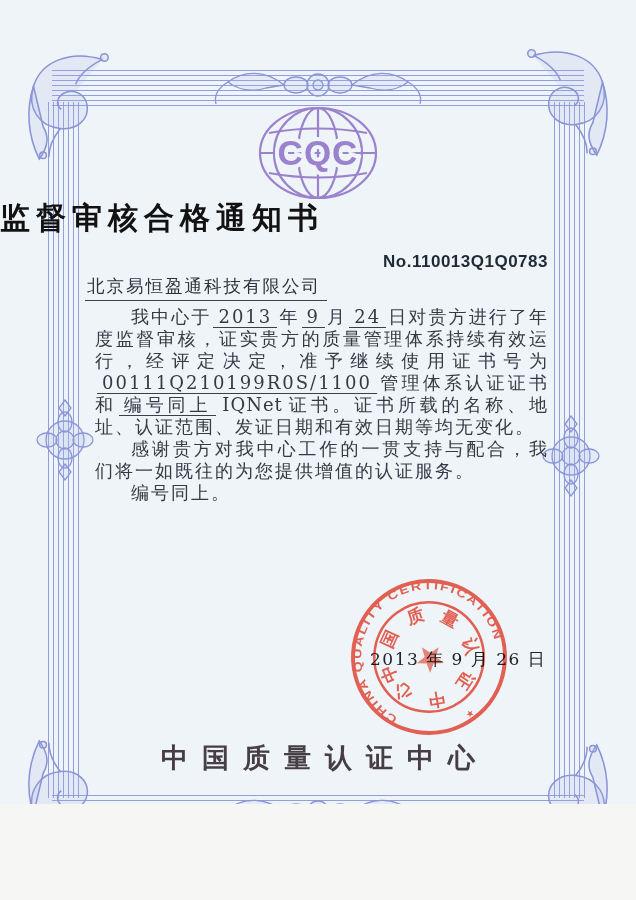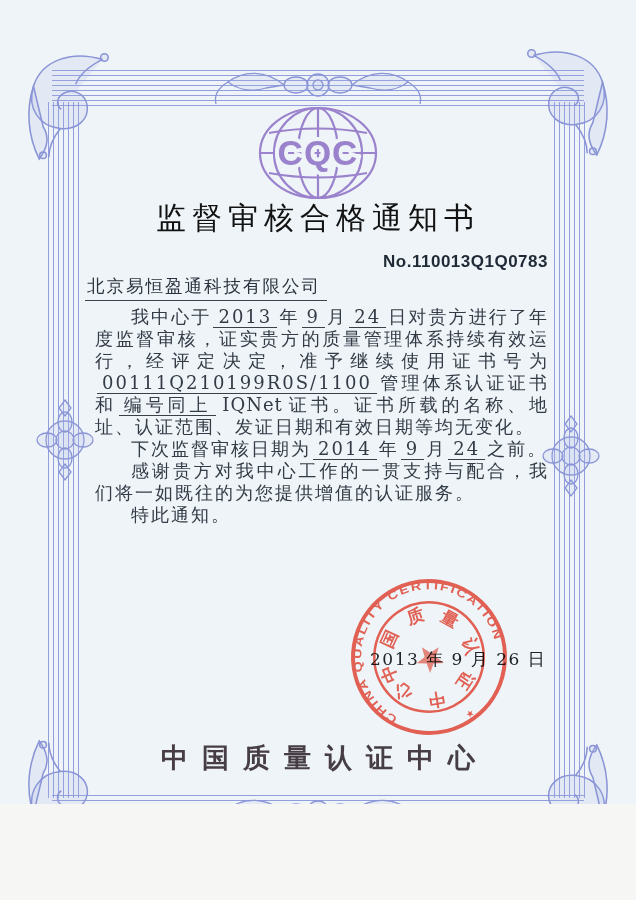--- a/index.html
+++ b/index.html
@@ -14,22 +14,22 @@
   .band-v{background:repeating-linear-gradient(to right,rgba(124,136,214,.8) 0 1px,rgba(124,136,214,0) 1px 5px);}
   .band-top{left:52px;right:52px;top:70px;height:36px;}
   .band-bottom{left:52px;right:52px;top:795px;height:36px;}
   .band-left{left:48px;width:34px;top:102px;height:696px;}
   .band-right{right:48px;width:34px;top:102px;height:696px;}
   .ornaments{position:absolute;left:0;top:0;pointer-events:none;}
   
   .logo{position:absolute;left:50%;top:104px;transform:translateX(-50%);}
   
   .title{
-    position:absolute;left:0;top:198px;width:100%;text-align:center;
-    font-size:30px;font-weight:400;letter-spacing:6px;color:#121212;margin:0;
+    position:absolute;left:0;top:198px;width:100%;
+    font-size:30px;font-weight:700;letter-spacing:6px;color:#121212;margin:0;
   }
   .doc-number{
     position:absolute;top:252px;right:88px;
     font-family:"Liberation Sans","DejaVu Sans",sans-serif;
     font-size:17px;font-weight:700;color:#1f2a36;letter-spacing:.5px;text-align:right;
   }
   .recipient{
     position:absolute;left:85px;top:274px;
     font-size:17.5px;letter-spacing:2px;color:#2a333e;
     border-bottom:1px solid #3a424d;padding:0 6px 2px 2px;
@@ -138,23 +138,22 @@
   </div>
 
   <h1 class="title">监督审核合格通知书</h1>
 
   <div class="doc-number">No.110013Q1Q0783</div>
 
   <div class="recipient">北京易恒盈通科技有限公司</div>
 
   <div class="body-text" id="body-text">
       <div class="para"><span>我中心于</span><span class="u">2013</span><span>年</span><span class="u">9</span><span>月</span><span class="u">24</span><span>日对贵方进行了年度监督审核，证实贵方的质量管理体系持续有效运行，经评定决定，准予继续使用证书号为</span><span class="u">00111Q210199R0S/1100</span><span>管理体系认证证书和</span><span class="u">编号同上</span><span class="lat">IQNet</span><span>证书。证书所载的名称、地址、认证范围、发证日期和有效日期等均无变化。</span></div>
-      <div class="para"><span>下次监督审核日期为</span><span class="u">2014</span><span>年</span><span class="u">9</span><span>月</span><span class="u">24</span><span>之前。</span></div>
       <div class="para"><span>感谢贵方对我中心工作的一贯支持与配合，我们将一如既往的为您提供增值的认证服务。</span></div>
-      <div class="para"><span>特此通知。</span></div>
+      <div class="para"><span>编号同上。</span></div>
     </div>
 
   <div class="issue-date">2013 年 9 月 26 日</div>
 
   <div class="seal">
     <svg width="162" height="162" viewBox="0 0 160 160">
       <g fill="none" stroke="#f05747">
         <circle cx="80" cy="80" r="75" stroke-width="4"></circle>
         <circle cx="80" cy="80" r="54" stroke-width="2.5"></circle>
       </g>

